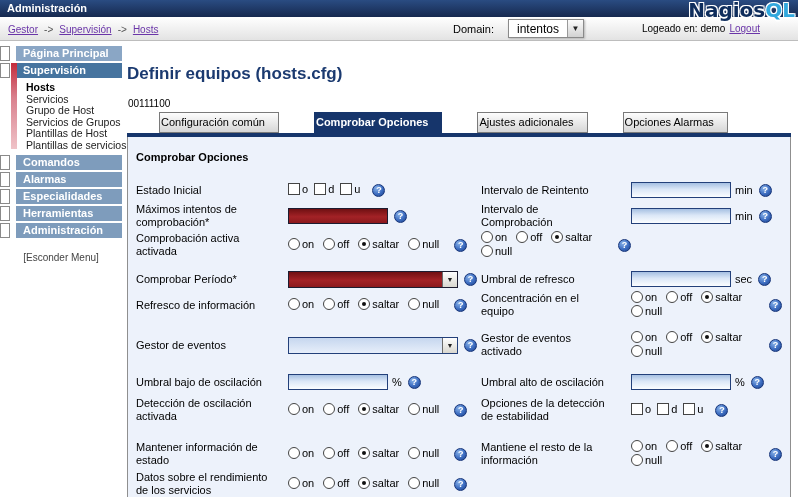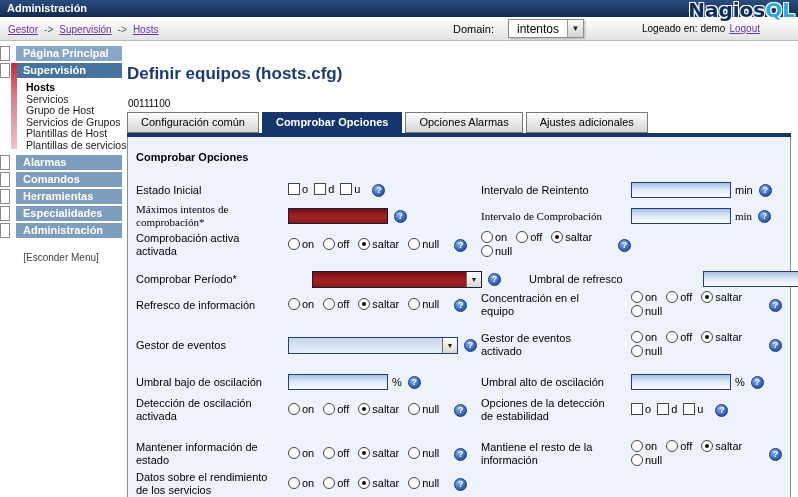--- a/index.html
+++ b/index.html
@@ -43,22 +43,22 @@
   .submenu { padding:2px 0 4px 26px; }
   .submenu div { font-size:10.5px; line-height:11.5px; color:#222; cursor:pointer; white-space:nowrap; }
   .submenu .active-item { font-weight:bold; color:#000; }
   .hide-menu { width:122px; text-align:center; margin-top:14px; font-size:10px; color:#444; cursor:pointer; }
 
   
   .main { position:absolute; left:127px; top:56px; width:664px; }
   h1.page-title { font-size:17px; font-weight:bold; color:#1b3a70; margin:8px 0 14px 0; }
   .code { font-size:10px; margin:10px 0 3px 1px; }
   .tabs { display:flex; gap:3px; }
-  .tab { font-size:11px; padding:3px 13px 4px 13px; border:1px solid #7a7a7a; cursor:pointer;
-    background:linear-gradient(180deg,#fdfdfd 0%,#d6d6d6 100%); color:#000; white-space:nowrap; }
+  .tab { font-size:11px; padding:3px 13px 4px 1px; border:1px solid #7a7a7a; cursor:pointer;
+    background:linear-gradient(180deg,#fdfdfd 0%,#d6d6d6 100%); color:#000; white-space:nowrap;margin-left:32px; }
   .tab.active { background:#16356b; border-color:#16356b; color:#fff; font-weight:bold; }
   .tab-underline { height:4px; background:#16356b; }
   .panel { background:#edf2fb; border:1px solid #8f8f8f; border-top:none; padding:8px; height:367px; }
   .section-title { font-weight:bold; font-size:11px; margin:6px 0 16px 0; }
 
   .frow { display:grid; grid-template-columns:152px 193px 150px 1fr; align-items:center; min-height:22px; }
   .mt8 { margin-top:8px; } .mt12 { margin-top:12px; }
   .flabel { font-size:11px; padding-right:18px; line-height:13px; }
   .fctrl { display:flex; align-items:center; }
 
@@ -129,53 +129,53 @@
     <div class="active-item">Hosts</div>
     <div>Servicios</div>
     <div>Grupo de Host</div>
     <div>Servicios de Grupos</div>
     <div>Plantillas de Host</div>
     <div>Plantillas de servicios</div>
   </div>
   <div class="nav-row">
       <span class="handle"></span>
       <span class="nav-gap"></span>
+    <span class="nav-label">Comandos</span>
+    </div>
+  <div class="nav-row">
+      <span class="handle"></span>
+      <span class="nav-gap"></span>
     <span class="nav-label">Alarmas</span>
     </div>
   <div class="nav-row">
       <span class="handle"></span>
       <span class="nav-gap"></span>
-    <span class="nav-label">Comandos</span>
+    <span class="nav-label">Especialidades</span>
     </div>
   <div class="nav-row">
       <span class="handle"></span>
       <span class="nav-gap"></span>
     <span class="nav-label">Herramientas</span>
-    </div>
-  <div class="nav-row">
-      <span class="handle"></span>
-      <span class="nav-gap"></span>
-    <span class="nav-label">Especialidades</span>
     </div>
   <div class="nav-row">
       <span class="handle"></span>
       <span class="nav-gap"></span>
     <span class="nav-label">Administración</span>
     </div>
   <div class="hide-menu">[Esconder Menu]</div>
 </div>
 
 <div class="main">
   <h1 class="page-title">Definir equipos (hosts.cfg)</h1>
   <div class="code">00111100</div>
   <div class="tabs">
     <span class="tab">Configuración común</span>
     <span class="tab active">Comprobar Opciones</span>
+    <span class="tab">Ajustes adicionales</span>
     <span class="tab">Opciones Alarmas</span>
-    <span class="tab">Ajustes adicionales</span>
   </div>
   <div class="tab-underline"></div>
 
   <div class="panel">
     <div class="section-title">Comprobar Opciones</div>
 
     <div class="frow">
       <div class="flabel">Estado Inicial</div>
       <div class="fctrl">
         <span><label class="opt" style="margin-right: 6px;">
@@ -191,21 +191,21 @@
         <span class="help">?</span>
       </div>
       <div class="flabel">Intervalo de Reintento</div>
       <div class="fctrl">
         <input class="txt" style="">
         <span class="unit">min</span>
         <span class="help">?</span>
       </div>
     </div>
 
-    <div class="frow" style="min-height:30px;font-family:Liberation Serif, serif;">
+    <div class="frow" style="min-height:30px;">
       <div class="flabel">Máximos intentos de comprobación*</div>
       <div class="fctrl">
         <input class="txt red" style="">
         <span class="help">?</span>
       </div>
       <div class="flabel">Intervalo de Comprobación</div>
       <div class="fctrl">
         <input class="txt" style="">
         <span class="unit">min</span>
         <span class="help">?</span>
@@ -241,21 +241,21 @@
               <input type="radio" name="comprobacion_pasiva" checked="" style="">
               <span>saltar</span>
             </label><label class="opt">
               <input type="radio" name="comprobacion_pasiva" style="">
               <span>null</span>
             </label></span>
         <span class="help">?</span>
       </div>
     </div>
 
-    <div class="frow mt8" style="min-height:24px;gap:24px;">
+    <div class="frow mt8" style="min-height:24px;">
       <div class="flabel">Comprobar Período*</div>
       <div class="fctrl">
         <span class="sel red">
           <span class="selarrow">▼</span>
         </span>
         <span class="help">?</span>
       </div>
       <div class="flabel">Umbral de refresco</div>
       <div class="fctrl">
         <input class="txt" style="">

